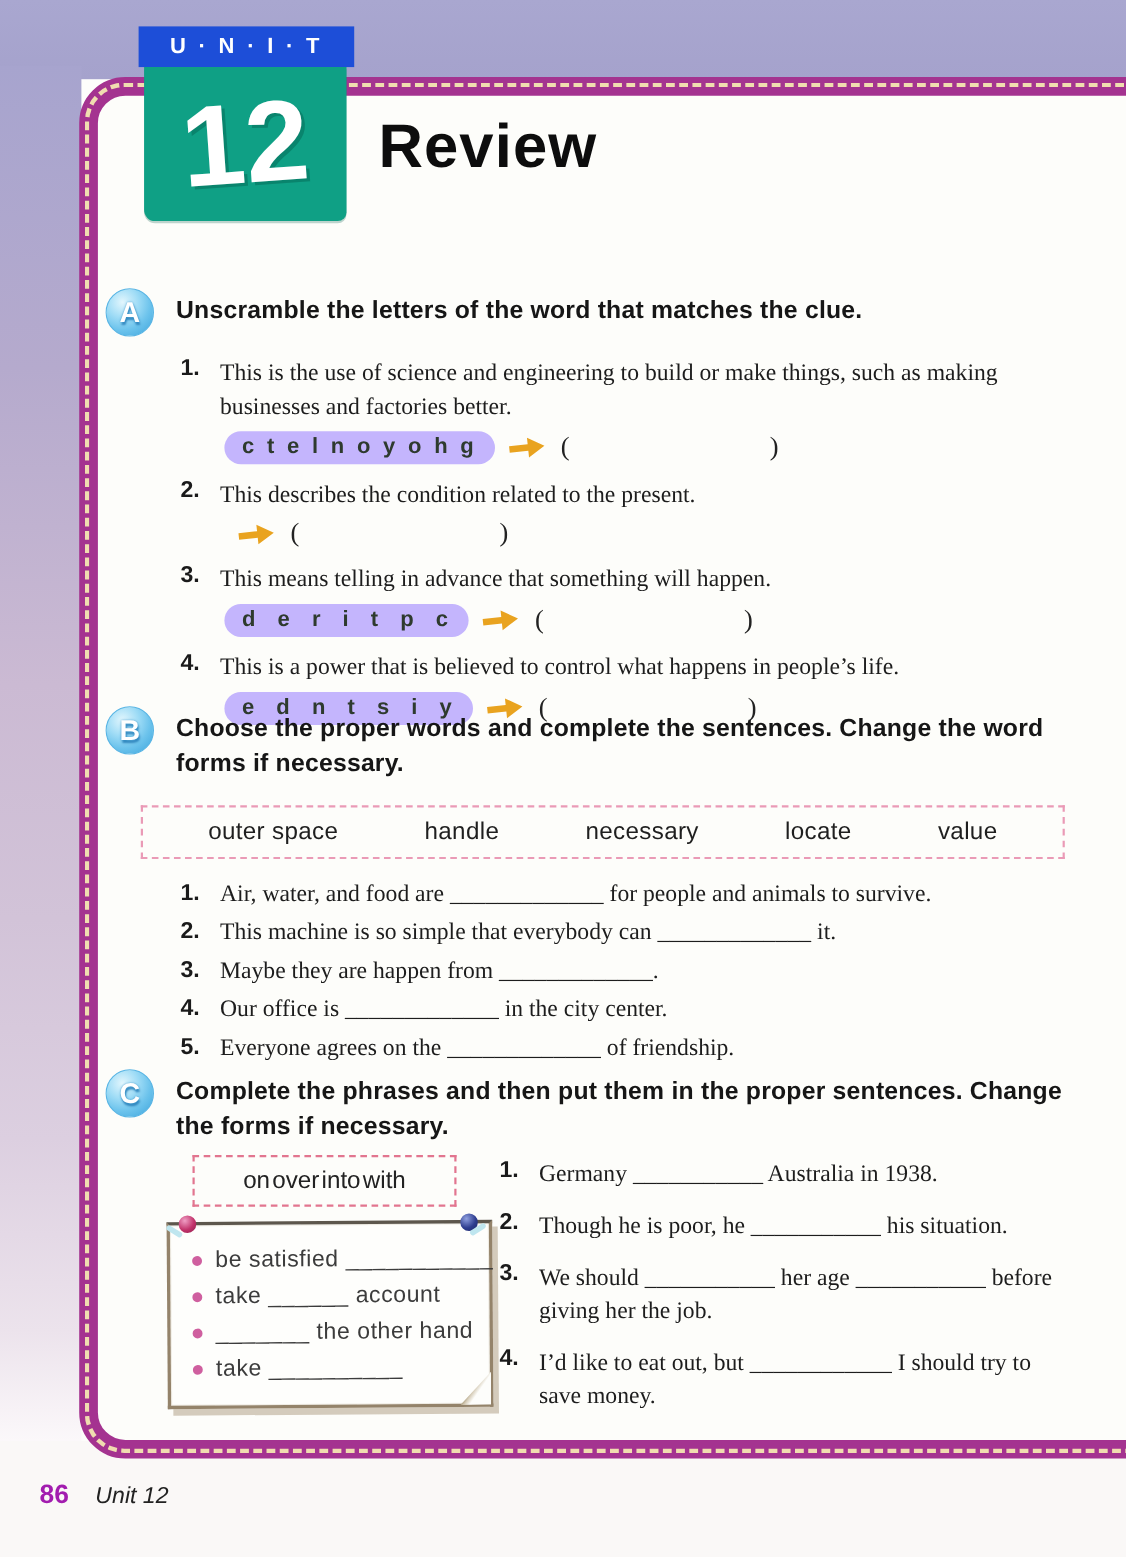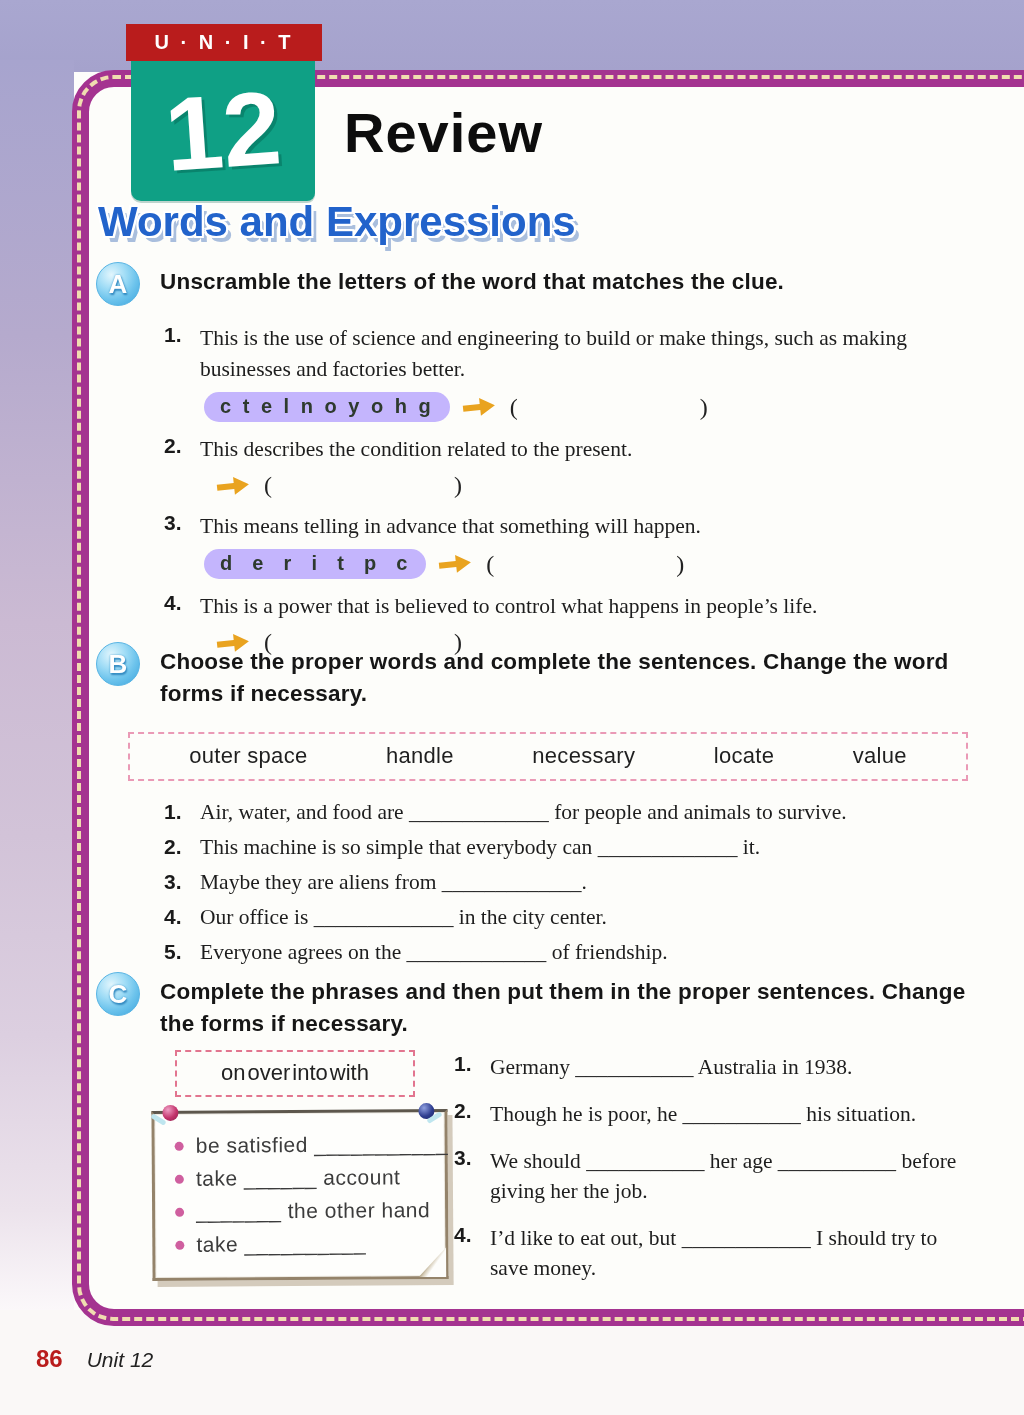--- a/index.html
+++ b/index.html
@@ -16,21 +16,21 @@
 
   
   .frame { position:absolute; left:72px; top:70px; width:985px; height:1256px;
            border:17px solid #a43390; border-radius:42px 0 0 42px;
            background:#fdfdfa; background-clip:padding-box; }
   .frame-dashes { position:absolute; left:-12px; top:-12px; right:-12px; bottom:-12px;
                   border:4px dashed #f0ddb0; border-radius:36px 0 0 36px; }
 
   
   .unit-logo { position:absolute; left:126px; top:24px; width:196px; z-index:5; }
-  .unit-banner { width:196px; height:37px; background:#b91c1c; color:#fff;
+  .unit-banner { width:196px; height:37px; background:#1d4ed8; color:#fff;
                  display:flex; align-items:center; justify-content:center;
                  font-weight:bold; font-size:20px; letter-spacing:3px; }
   .unit-green { width:184px; height:140px; margin-left:5px; background:#0fa085;
                 display:flex; align-items:center; justify-content:center;
                 border-radius:0 0 8px 10px; box-shadow:0 2px 0 rgba(0,90,70,.25); }
   .unit-num { color:#fff; font-size:104px; font-weight:bold; line-height:1;
               transform:rotate(-4deg); text-shadow:3px 3px 0 rgba(6,110,90,.55); }
 
   .review-title { position:absolute; left:344px; top:100px; font-size:56px; font-weight:bold;
                   color:#0d0d0d; letter-spacing:1px; z-index:5; }
@@ -106,21 +106,21 @@
   .pin-right { right:10px; background:radial-gradient(circle at 35% 30%, #8fa0e0 0%, #2e3d8f 55%, #1c2766 100%); }
   .pin::after { content:""; position:absolute; left:-12px; top:12px; width:16px; height:5px;
                 background:#bfe6ef; transform:rotate(32deg); border-radius:3px; }
   .pin-right::after { left:8px; transform:rotate(-32deg); }
   .curl { position:absolute; right:-1px; bottom:-1px; width:28px; height:30px;
           background:linear-gradient(305deg, #fdfdfb 40%, #d9d0bd 50%, #a79876 58%, #fdfcf8 66%);
           clip-path:polygon(100% 0, 0 100%, 100% 100%); }
 
   
   .footer { position:absolute; left:36px; top:1345px; display:flex; align-items:baseline; z-index:5; }
-  .page-num { font-size:24px; font-weight:bold; color:#b91c1c; }
+  .page-num { font-size:24px; font-weight:bold; color:#a21caf; }
   .footer-unit { font-size:21px; color:#222; margin-left:24px;font-style:italic; }
 </style>
 </head>
 <body>
 
 <div class="canvas">
 
   <div class="bg-top"></div>
   <div class="bg-left"></div>
   <div class="bg-bottom"></div>
@@ -132,21 +132,20 @@
   <div class="unit-logo">
     <div class="unit-banner">
       <span>U · N · I · T</span>
     </div>
     <div class="unit-green">
       <span class="unit-num">12</span>
     </div>
   </div>
 
   <h1 class="review-title">Review</h1>
-  <h2 class="words-title">Words and Expressions</h2>
 
   <section class="sec sec-a">
     <div class="sec-head">
       <span class="badge">A</span>
       <h3>Unscramble the letters of the word that matches the clue.</h3>
     </div>
     <div class="a-items">
 
       <div class="a-item">
         <div class="item-row">
@@ -194,20 +193,21 @@
           <span class="paren">)</span>
         </div>
       </div>
 
       <div class="a-item">
         <div class="item-row">
           <span class="num">4.</span>
           <span class="serif a-clue">This is a power that is believed to control what happens in people’s life.</span>
         </div>
         <div class="pill-row">
+          <span class="pill">e  d  n  t  s  i  y</span>
           <svg class="arrow" width="34" height="20" viewBox="0 0 34 20">
               <path d="M1 7 h17 v-6 l15 9 -15 9 v-6 h-17 z" fill="#e9a31f"></path>
             </svg>
           <span class="paren">(</span>
           <span class="answer-gap"></span>
           <span class="paren">)</span>
         </div>
       </div>
 
     </div>
@@ -229,21 +229,21 @@
       <div class="item-row">
         <span class="num">1.</span>
         <span class="serif b-text">Air, water, and food are _____________ for people and animals to survive.</span>
       </div>
       <div class="item-row">
         <span class="num">2.</span>
         <span class="serif b-text">This machine is so simple that everybody can _____________ it.</span>
       </div>
       <div class="item-row">
         <span class="num">3.</span>
-        <span class="serif b-text">Maybe they are aliens from _____________.</span>
+        <span class="serif b-text">Maybe they are happen from _____________.</span>
       </div>
       <div class="item-row">
         <span class="num">4.</span>
         <span class="serif b-text">Our office is _____________ in the city center.</span>
       </div>
       <div class="item-row">
         <span class="num">5.</span>
         <span class="serif b-text">Everyone agrees on the _____________ of friendship.</span>
       </div>
     </div>

